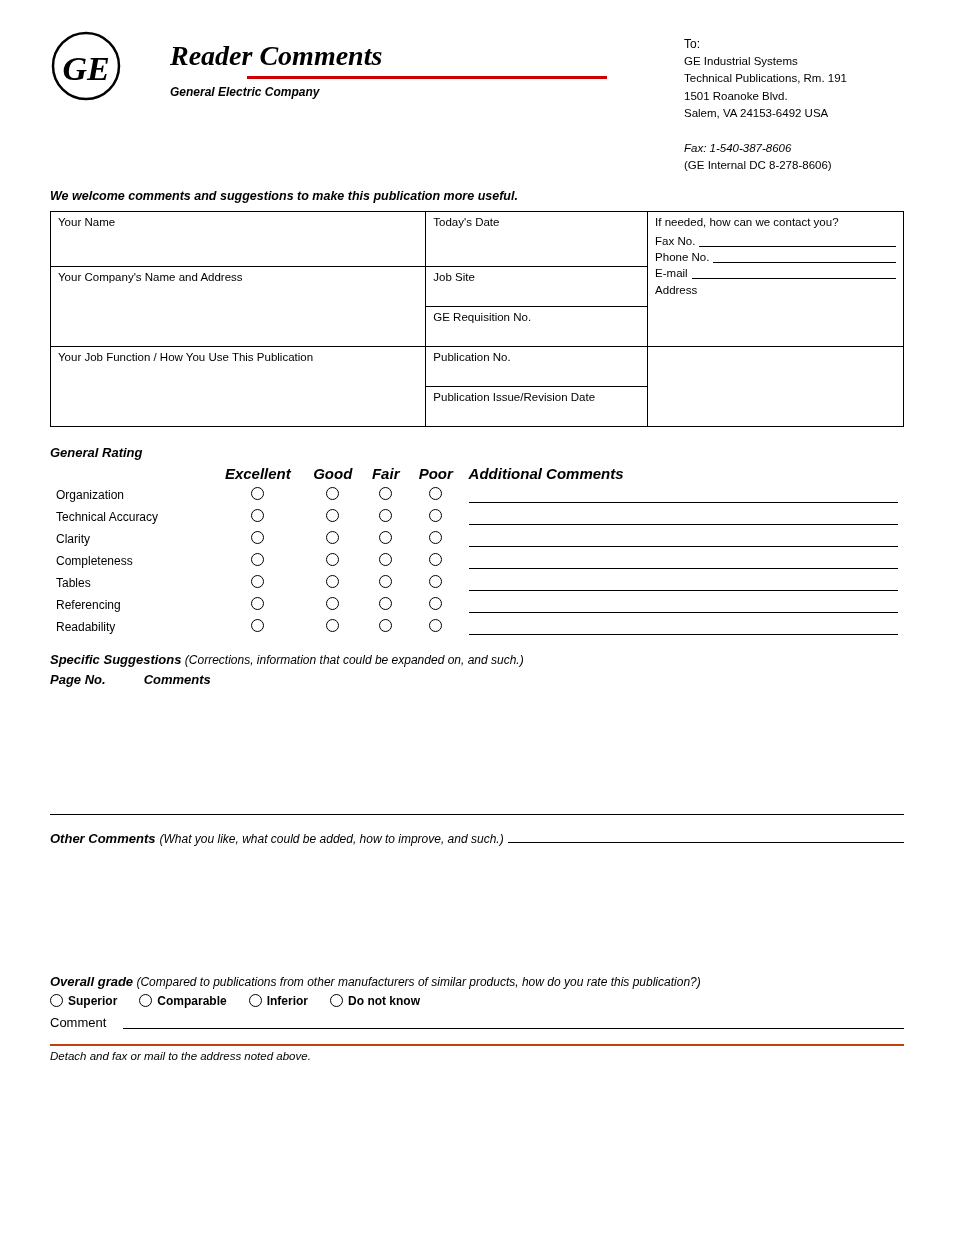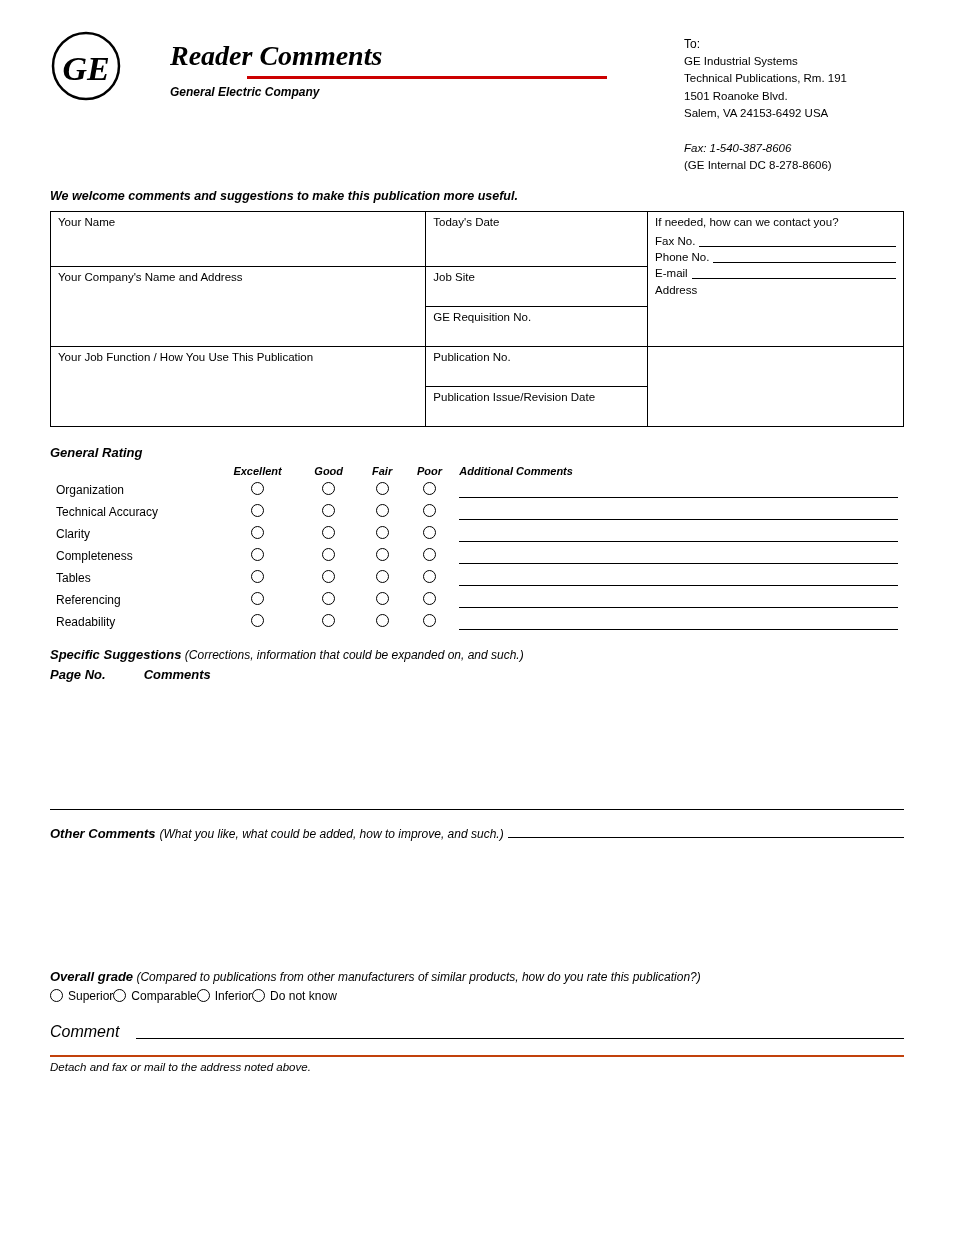--- a/index.html
+++ b/index.html
@@ -105,21 +105,21 @@
 
     .rating-table {
       width: 100%;
       border-collapse: collapse;
       margin-bottom: 14px;
     }
     .rating-table th {
       font-style: italic;
       font-weight: bold;
       text-align: center;
-      font-size: 11px;
+      font-size: 15px;
       padding: 2px 6px;
       border: none;
       margin-top: 40px;
     }
     .rating-table th.left { text-align: left; }
     .rating-table td {
       padding: 3px 6px;
       border: none;
       font-size: 12px;
     }
@@ -186,36 +186,38 @@
     
     .overall-grade-title {
       margin-bottom: 5px;
     }
     .overall-grade-title .bold-italic { font-weight: bold; font-style: italic; font-size: 13px; }
     .overall-grade-title .normal { font-size: 12px; font-style: italic; }
 
     .grade-options {
       display: flex;
       align-items: center;
-      margin-bottom: 20px;
+      gap: 22px;
+      margin-bottom: 7px;
+      font-weight: bold;
     }
     .grade-option {
       display: flex;
       align-items: center;
       gap: 5px;
       font-size: 12px;
     }
 
     .comment-grade-line {
       display: flex;
       align-items: center;
       margin-left: 0;
       margin-bottom: 14px;
     }
-    .comment-grade-line .label { font-size: 16px; white-space: nowrap; margin-right: 17px; font-style: italic; }
+    .comment-grade-line .label { font-size: 13px; white-space: nowrap; margin-right: 17px; }
     .comment-grade-underline {
       flex: 1;
       border-bottom: 1px solid #000;
       height: 14px;
     }
 
     
     .footer-line {
       border-top: 2px solid #c2410c;
       padding-top: 4px;

